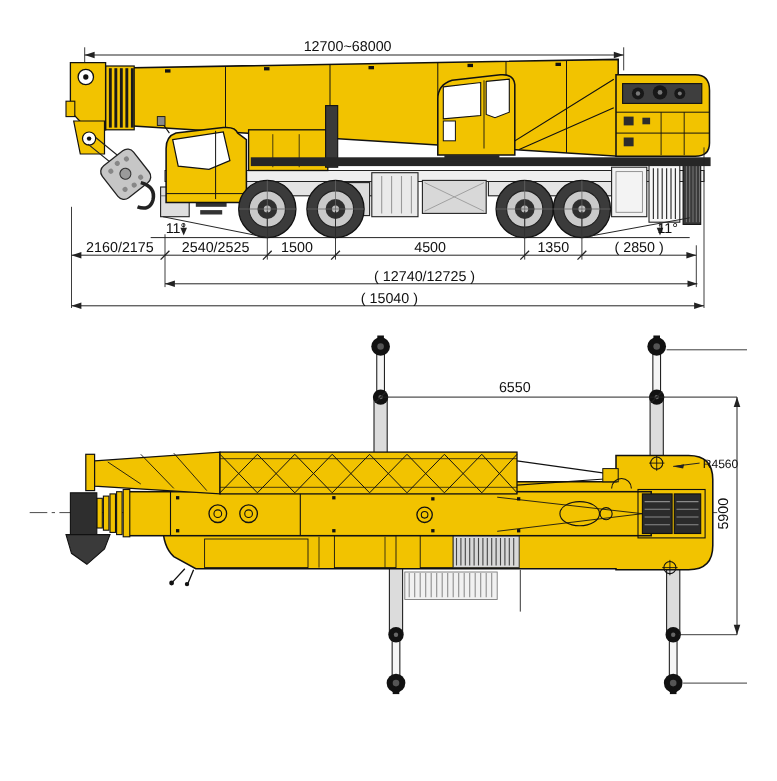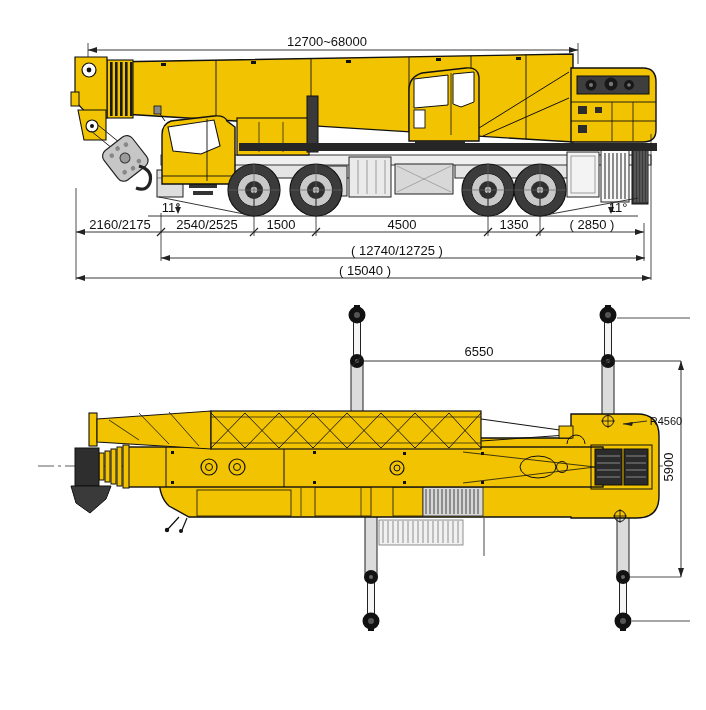--- a/index.html
+++ b/index.html
@@ -1,18 +1,18 @@
 <!DOCTYPE html>
 <html><head>
 <meta charset="utf-8">
 <style>
   html,body{margin:0;padding:0;background:#fff;}
   .stage{
     width:679px;height:710px;position:relative;background:#fff;
-    font-family:"Liberation Sans",sans-serif;overflow:hidden;padding-left:11px;
+    font-family:"Liberation Sans",sans-serif;overflow:hidden;
   }
   svg{display:block;}
   text{font-family:"Liberation Sans",sans-serif;fill:#111;}
   .dimtxt{font-size:13px;}
   .dimtxt-sm{font-size:11px;}
   .dim{stroke:#222;stroke-width:0.9;fill:none;}
   .ext{stroke:#222;stroke-width:0.8;fill:none;}
   .tick{stroke:#222;stroke-width:1.2;fill:none;}
   .arr{fill:#222;stroke:none;}
   .ol{stroke:#111;fill:none;}

